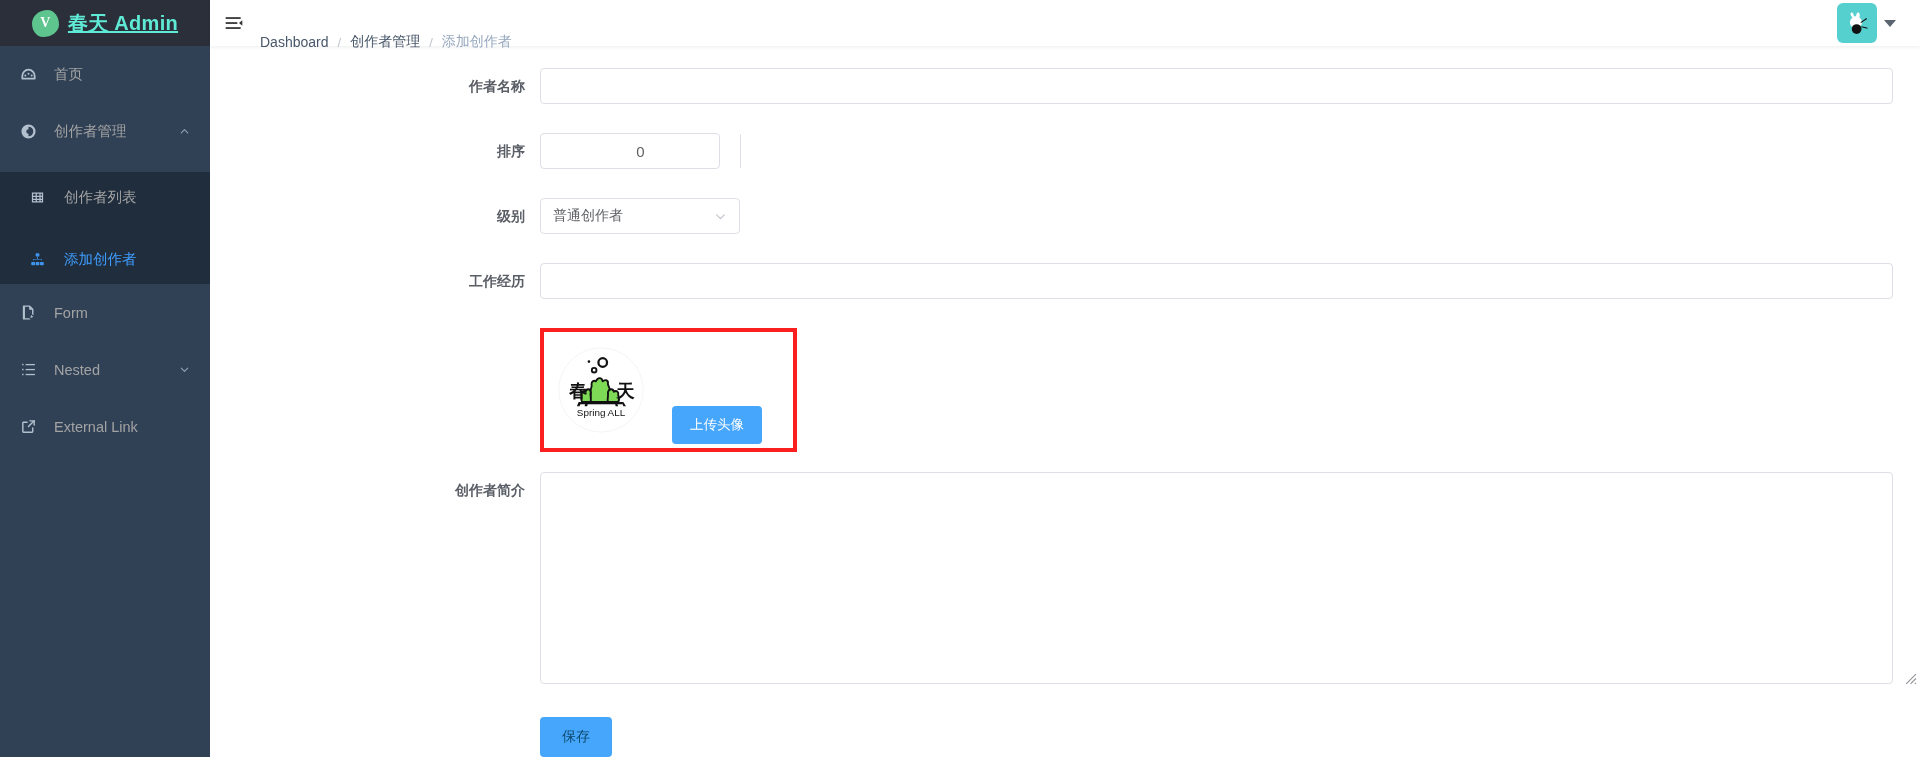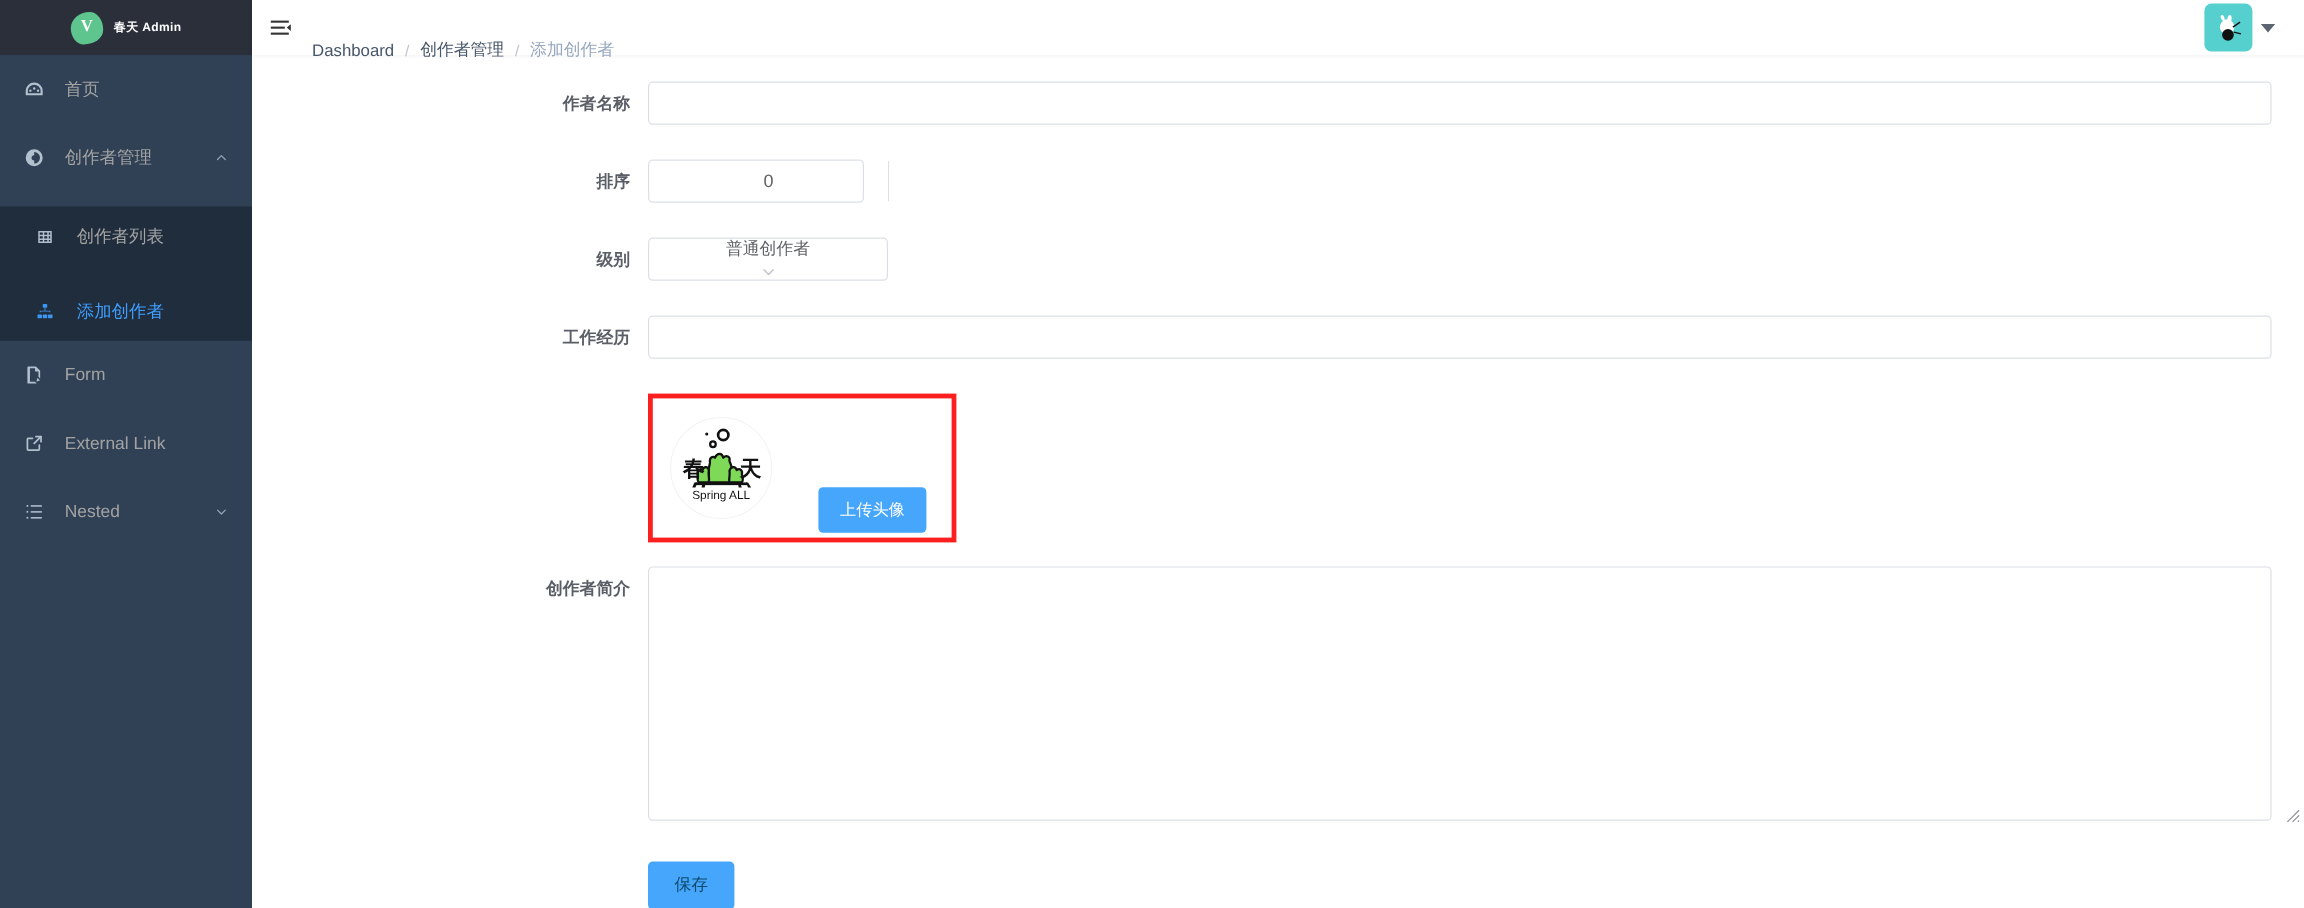--- a/index.html
+++ b/index.html
@@ -22,21 +22,21 @@
     display: flex; align-items: center; justify-content: center; gap: 9px;
   }
   .logo-mark {
     width: 27px; height: 27px;
     background: #5ec58f;
     border-radius: 58% 42% 60% 40% / 50% 55% 45% 50%;
     display: flex; align-items: center; justify-content: center;
     font-size: 14px; font-weight: bold; color: #ffffff;
     font-family: "Liberation Serif", serif;
   }
-  .logo-text { font-size: 10px; font-weight: bold; color: #ffffff; letter-spacing: .3px; }
+  .logo-text { font-size: 20px; font-weight: bold; color: #5eead4; letter-spacing: .3px; text-decoration: underline; }
 
   .menu { flex: 1; padding-top: 0; }
   .menu-item {
     display: flex; align-items: center;
     height: 57px; padding: 0 20px;
     font-size: 14.5px; color: #a3a3a3;
     cursor: pointer; position: relative;
   }
   .menu-item .mi-icon {
     width: 22px; min-width: 22px; height: 18px;
@@ -109,39 +109,39 @@
   }
   .num-btn {
     flex: 1; display: flex; align-items: center; justify-content: center;
     color: #a9b4c4; cursor: pointer;
   }
   .num-btn + .num-btn { border-top: 1px solid #dcdfe6; }
 
   .el-select {
     width: 200px; height: 36px; border: 1px solid #dcdfe6; border-radius: 4px;
     background: #fff; display: flex; align-items: center;
-    padding: 0 12px; font-size: 14px; color: #606266; cursor: pointer; flex-direction: column;
+    padding: 0 12px; font-size: 14px; color: #606266; cursor: pointer;
   }
   .el-select .sel-val { flex: 1; }
   .el-select .sel-arrow { color: #c0c4cc; }
 
   .upload-box {
     border: 4px solid #fc1f1f; background: #fff;
     width: 257px; height: 124px; margin-left: 330px;
     display: flex; align-items: center; position: relative;
   }
   .avatar-preview {
     width: 86px; height: 86px; border-radius: 50%; margin-left: 14px;
     background: #ffffff; position: relative; overflow: hidden; flex: none;
     display: flex; align-items: center; justify-content: center;
   }
   .btn-upload {
     background: #46a6fb; color: #fff; border: none; border-radius: 4px;
     font-size: 13.5px; padding: 10px 18px; cursor: pointer; font-family: inherit;
-    position: absolute; left: 138px; top: 74px; white-space: nowrap;
+    position: absolute; left: 128px; top: 74px; white-space: nowrap;
   }
   .upload-row { margin-bottom: 20px; }
 
   .el-textarea {
     width: 100%; height: 212px; border: 1px solid #dcdfe6; border-radius: 4px;
     background: #fff; font-size: 14px; color: #606266; padding: 8px 14px;
     font-family: inherit; outline: none; resize: none; line-height: 1.5;
   }
   .textarea-wrap { position: relative; }
   .resize-handle {
@@ -221,50 +221,50 @@
       </div>
 
       <div class="menu-item">
         <span class="mi-icon">
           <svg width="17" height="17" viewBox="0 0 24 24" fill="#bfcbd9">
             <path d="M5 2h9l5 5v9.2l-2-2V8h-4V4H7v16h6l2 2H5a1 1 0 01-1-1V3a1 1 0 011-1z"></path>
             <path d="M16.6 16.2l2.2 2.2-4.2 1.2 1.2-4.2 .8.8z"></path>
           </svg>
         </span>
         <span class="mi-label">Form</span>
-      </div>
-
-      <div class="menu-item">
-        <span class="mi-icon">
-          <svg width="17" height="17" viewBox="0 0 24 24" fill="none" stroke="#bfcbd9" stroke-width="2" stroke-linecap="round" stroke-linejoin="round">
-            <path d="M14 4h6v6"></path>
-              <path d="M20 4l-8 8"></path>
-              <path d="M18 14v5a1 1 0 01-1 1H5a1 1 0 01-1-1V7a1 1 0 011-1h5"></path>
-          </svg>
-        </span>
-        <span class="mi-label">External Link</span>
       </div>
 
       <div class="menu-item">
         <span class="mi-icon">
           <svg width="17" height="17" viewBox="0 0 24 24" fill="#bfcbd9">
             <rect x="3" y="4" width="2" height="2"></rect>
               <rect x="3" y="11" width="2" height="2"></rect>
               <rect x="3" y="18" width="2" height="2"></rect>
             <rect x="8" y="4.2" width="13" height="1.8"></rect>
               <rect x="8" y="11.2" width="13" height="1.8"></rect>
               <rect x="8" y="18.2" width="13" height="1.8"></rect>
           </svg>
         </span>
         <span class="mi-label">Nested</span>
         <span class="mi-arrow">
           <svg width="11" height="11" viewBox="0 0 24 24" fill="none" stroke="#bfcbd9" stroke-width="2.4" stroke-linecap="round" stroke-linejoin="round">
               <polyline points="5 9 12 16 19 9"></polyline>
             </svg>
         </span>
+      </div>
+
+      <div class="menu-item">
+        <span class="mi-icon">
+          <svg width="17" height="17" viewBox="0 0 24 24" fill="none" stroke="#bfcbd9" stroke-width="2" stroke-linecap="round" stroke-linejoin="round">
+            <path d="M14 4h6v6"></path>
+              <path d="M20 4l-8 8"></path>
+              <path d="M18 14v5a1 1 0 01-1 1H5a1 1 0 01-1-1V7a1 1 0 011-1h5"></path>
+          </svg>
+        </span>
+        <span class="mi-label">External Link</span>
       </div>
 
     </nav>
   </aside>
 
   <div class="main">
 
     <header class="navbar">
       <div class="hamburger">
         <svg width="20" height="20" viewBox="0 0 24 24" fill="#333">

